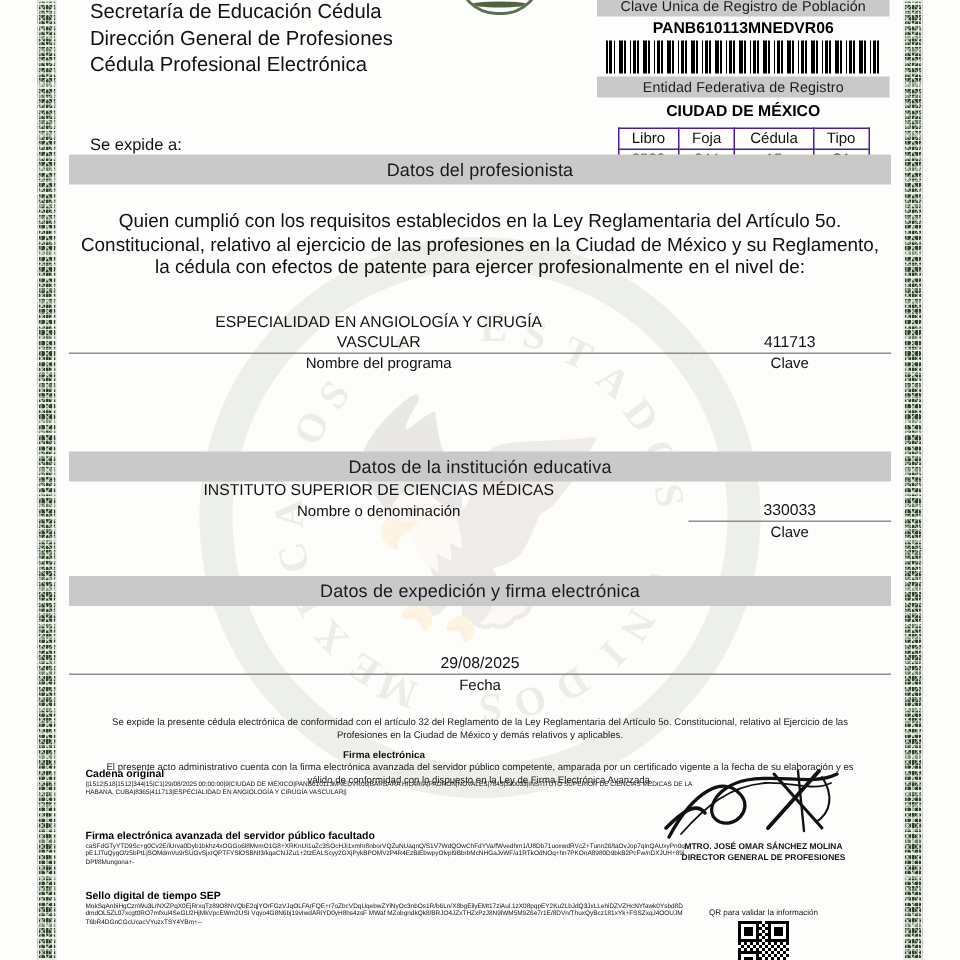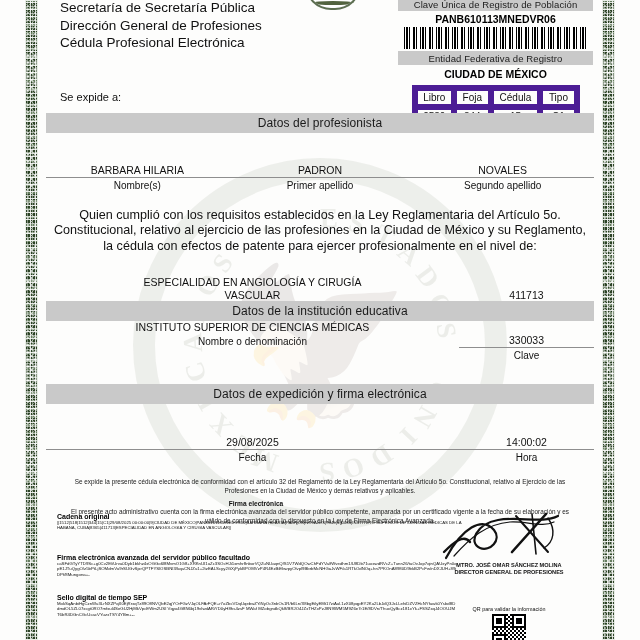--- a/index.html
+++ b/index.html
@@ -95,21 +95,21 @@
       #000 0 1px, #fff 1px 2px, #000 2px 4px, #fff 4px 5px,
       #000 5px 6px, #fff 6px 9px, #000 9px 11px, #fff 11px 12px,
       #000 12px 13px, #fff 13px 16px);
   }
   .curp .ent{font-size:10.5px;font-weight:bold;padding:3px 0 5px;color:#000;}
 
   table.lfnt{
     border-collapse:collapse;margin:0 auto;width:168px;
   }
   table.lfnt td,table.lfnt th{
-    border:6px solid #4c1d95;font-size:10px;padding:1px 4px;text-align:center;
+    border:1px solid #4c1d95;font-size:10px;padding:1px 4px;text-align:center;
     font-weight:normal;color:#111;
   }
   table.lfnt th{font-weight:normal;}
 
   .se-expide{
     position:absolute;left:14px;top:91px;font-size:11px;color:#111;
   }
 
   .sec-head{
     background:#c9c9c9;color:#1a1a1a;text-align:center;
@@ -212,21 +212,21 @@
   </div>
 
   <div class="guilloche v left"></div>
   <div class="guilloche v right"></div>
 
   <div class="top-emblem"></div>
 
   <div class="content">
 
     <div class="hdr-lines">
-      <div>Secretaría de Secretaría Pública</div>
+      <div>Secretaría de Educación Cédula</div>
       <div>Dirección General de Profesiones</div>
       <div>Cédula Profesional Electrónica</div>
     </div>
 
     <div class="curp">
       <div class="band">Clave Única de Registro de Población</div>
       <div class="val">PANB610113MNEDVR06</div>
       <div class="barcode"></div>
       <div class="band">Entidad Federativa de Registro</div>
       <div class="ent">CIUDAD DE MÉXICO</div>
@@ -243,37 +243,23 @@
           <td>344</td>
           <td>15</td>
           <td>C1</td>
         </tr>
       </tbody>
         </table>
     </div>
 
     <div class="se-expide">Se expide a:</div>
 
-    <div style="position:absolute;left:0;right:0;top:113px;">
+    <div style="position:absolute;left:0;right:0;top:103px;">
       <div class="sec-head">Datos del profesionista</div>
 
-      <div class="row3" style="margin-top:31px;">
-        <div class="cell">
-          <div class="fld-val fld-rule">BARBARA HILARIA</div>
-          <div class="fld-lab">Nombre(s)</div>
-        </div>
-        <div class="cell">
-          <div class="fld-val fld-rule">PADRON</div>
-          <div class="fld-lab">Primer apellido</div>
-        </div>
-        <div class="cell">
-          <div class="fld-val fld-rule">NOVALES</div>
-          <div class="fld-lab">Segundo apellido</div>
-        </div>
-      </div>
 
       <div class="para" style="margin-top:17px;">
         <div>Quien cumplió con los requisitos establecidos en la Ley Reglamentaria del Artículo 5o.</div>
         <div>Constitucional, relativo al ejercicio de las profesiones en la Ciudad de México y su Reglamento,</div>
         <div>la cédula con efectos de patente para ejercer profesionalmente en el nivel de:</div>
       </div>
 
       <div class="row2" style="margin-top:22px;">
         <div class="c-left">
           <div class="fld-val">ESPECIALIDAD EN ANGIOLOGÍA Y CIRUGÍA</div>
@@ -304,24 +290,20 @@
       </div>
     </div>
 
     <div style="position:absolute;left:0;right:0;top:384px;">
       <div class="sec-head">Datos de expedición y firma electrónica</div>
 
       <div class="row2" style="margin-top:32px;">
         <div class="c-left">
           <div class="fld-val u-line">29/08/2025</div>
           <div class="fld-lab">Fecha</div>
-        </div>
-        <div class="c-right">
-          <div class="fld-val u-line">14:00:02</div>
-          <div class="fld-lab">Hora</div>
         </div>
       </div>
 
       <div class="legal" style="margin-top:14px;">Se expide la presente cédula electrónica de conformidad con el artículo 32 del Reglamento de la Ley Reglamentaria del Artículo 5o. Constitucional, relativo al Ejercicio de las Profesiones en la Ciudad de México y demás relativos y aplicables.</div>
       <div class="legal" style="margin-top:12px;">El presente acto administrativo cuenta con la firma electrónica avanzada del servidor público competente, amparada por un certificado vigente a la fecha de su elaboración y es válido de conformidad con lo dispuesto en la Ley de Firma Electrónica Avanzada.</div>
     </div>
 
   </div>
 
   <div class="firma-title" style="position:absolute;left:46px;width:420px;top:500px;">Firma electrónica</div>

